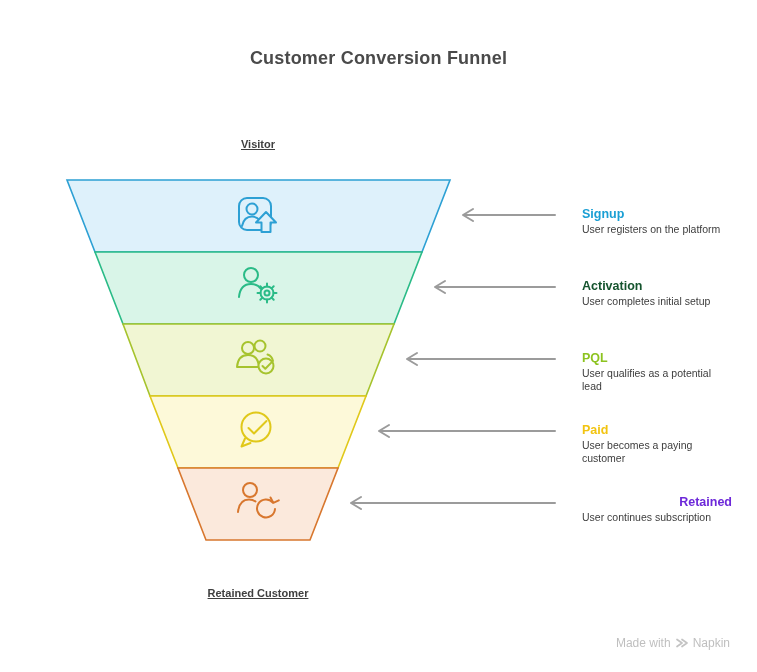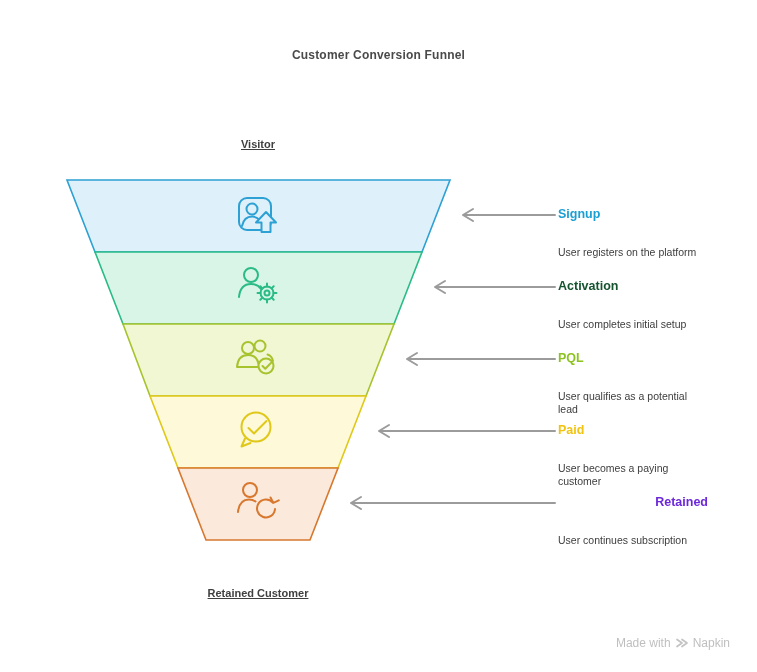--- a/index.html
+++ b/index.html
@@ -1,27 +1,27 @@
 <!DOCTYPE html>
 <html><head>
 <meta charset="utf-8">
 <style>
   html,body{margin:0;padding:0;background:#ffffff;}
   #page{position:relative;width:757px;height:672px;background:#ffffff;overflow:hidden;
         font-family:"Liberation Sans", sans-serif;}
   #title{position:absolute;top:48px;left:0;width:757px;text-align:center;
-         font-size:12px;font-weight:700;color:#4a4a4a;letter-spacing:.2px;}
+         font-size:18px;font-weight:700;color:#4a4a4a;letter-spacing:.2px;}
   .endpoint-label{position:absolute;width:150px;text-align:center;
                   font-size:11px;font-weight:700;color:#3f3f3f;text-decoration:underline;}
   #visitor-label{left:183px;top:138px;}
   #retained-label{left:183px;top:587px;}
   #diagram-svg{position:absolute;top:0;left:0;}
-  .stage-block{position:absolute;left:558px;width:150px;}
+  .stage-block{position:absolute;left:582px;width:150px;}
   .stage-label{font-size:12.5px;font-weight:700;line-height:15px;}
-  .stage-desc{margin-top:24px;font-size:10.5px;line-height:12.5px;color:#3d3d3d;width:145px;}
+  .stage-desc{margin-top:1px;font-size:10.5px;line-height:12.5px;color:#3d3d3d;width:145px;}
   #footer{position:absolute;top:636px;right:27px;display:flex;align-items:flex-end;gap:4px;
           font-size:12px;color:#bfbfbf;}
   #footer .napkin-brand{color:#bfbfbf;}
 </style>
 </head>
 <body>
 
 <div id="page">
 
   <div id="title" style="color: rgb(74, 74, 74);">Customer Conversion Funnel</div>

